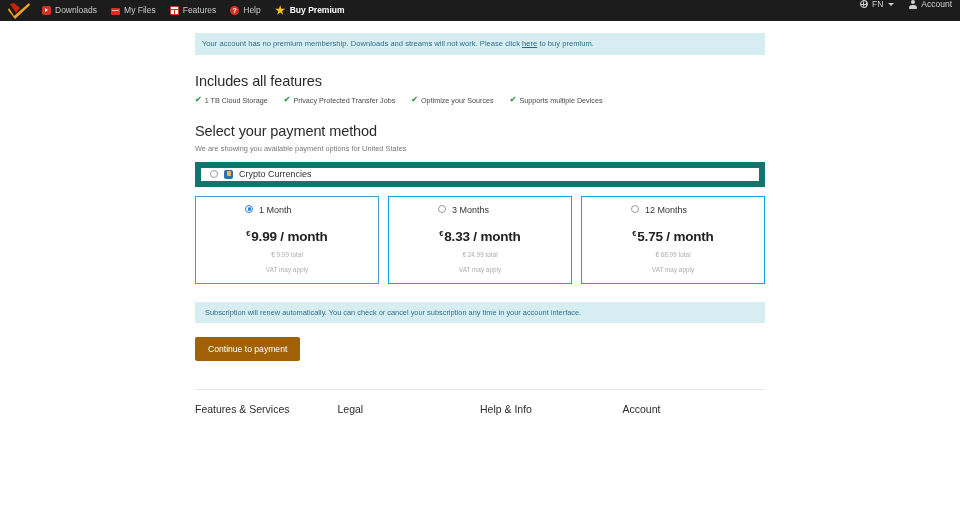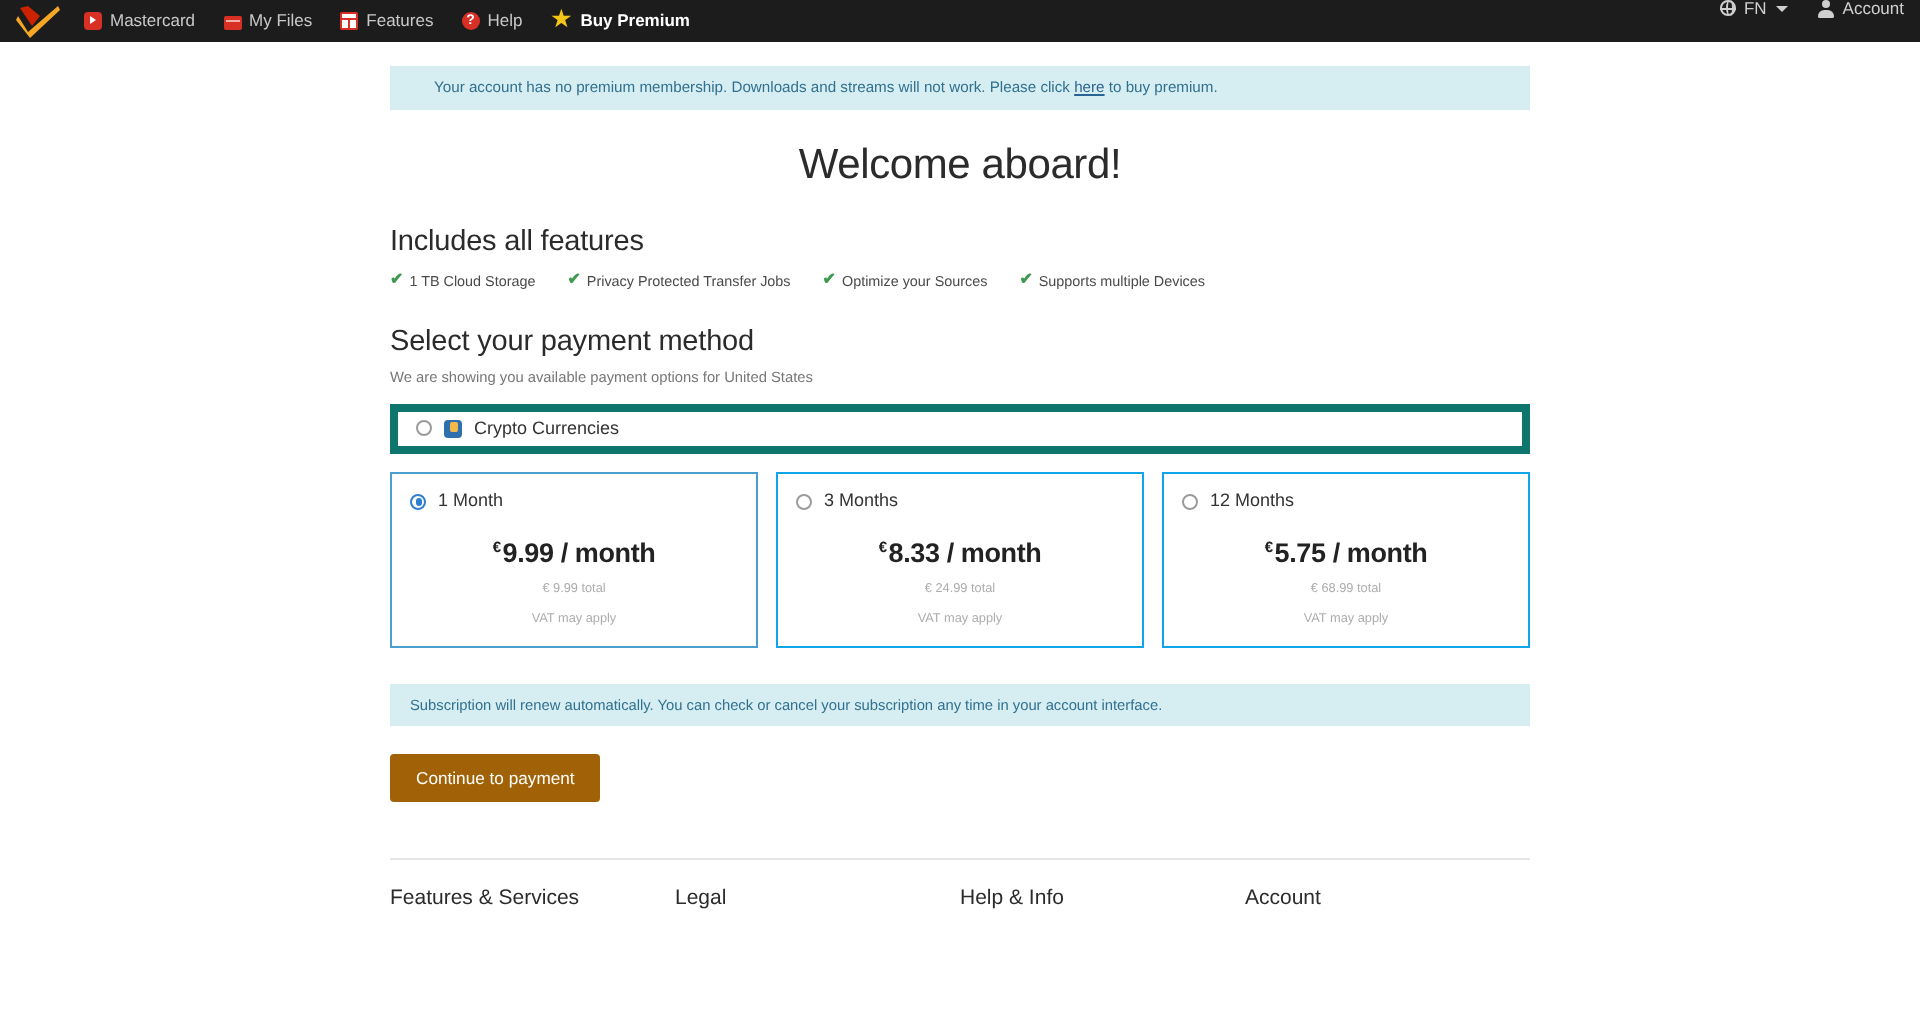--- a/index.html
+++ b/index.html
@@ -106,21 +106,21 @@
     content:""; position:absolute; left:0.6px; top:4.6px; width:8px; height:4.4px;
     background:#cfcfcf; border-radius: 4px 4px 1px 1px;
   }
   .shell { width: 960px; display: flex; justify-content: center; }
   .inner { width: 570px; }
 
   .alert {
     background: #d6eef2;
     color: #31708f;
     font-size: 7.6px;
-    padding: 6px 22px;
+    padding: 6px 7px;
     margin-top: 12px;
     line-height: 1.3;
   }
   .alert a { color: #2a6496; text-decoration: underline; }
 
   .hero { text-align: center; margin-top: 16px; }
   .hero h1 {
     font-size: 21px; font-weight: normal; color: #2b2b2b; letter-spacing: -0.2px;
   }
   .hero p { font-size: 8.2px; color: #6b6b6b; margin-top: 7px; }
@@ -136,21 +136,21 @@
   }
   .feature {
     display: flex; align-items: center; gap: 3px;
     font-size: 7.2px; color: #4a4a4a; white-space: nowrap;
   }
   .check { color: #3d9950; font-size: 8px; line-height: 1; font-weight: bold; }
 
   
   .pay-row { display: flex; gap: 9px; margin-top: 9px; }
   .pay-opt {
-    flex: 1; height: 25px; border: 4px solid #0f766e; background: #fff;
+    flex: 1; height: 25px; border: 6px solid #0f766e; background: #fff;
     display: flex; align-items: center; gap: 6px; padding: 0 9px;
     font-size: 9px; color: #333;
   }
   .pay-opt.selected { border: 1px solid #4a9fd0; }
 
   .radio {
     width: 8px; height: 8px; border-radius: 50%;
     border: 1px solid #9b9b9b; background: #fff;
     position: relative; flex: 0 0 auto;
   }
@@ -173,21 +173,21 @@
     background:#f2b949; border-radius:1px;
   }
 
   
   .plan-row { display: flex; gap: 9px; margin-top: 9px; }
   .plan {
     flex: 1; height: 88px; border: 1px solid #0ea5e9; background: #fff;
     padding: 8px 9px; position: relative;
   }
   .plan.selected { border: 1px solid #4a9fd0; }
-  .plan-head { display: flex; align-items: flex-end; gap: 6px; }
+  .plan-head { display: flex; align-items: flex-start; gap: 6px; margin-left: 40px; }
   .plan-name { font-size: 9px; color: #333; }
   .plan-price {
     text-align: center; margin-top: 14px;
     font-size: 13.5px; font-weight: bold; color: #222;
     letter-spacing: -0.2px;
   }
   .plan-price .cur {
     font-size: 7.5px; font-weight: bold; vertical-align: 5px; margin-right: 1px;
   }
   .plan-total { text-align: center; font-size: 6.4px; color: #adadad; margin-top: 7px; }
@@ -228,21 +228,21 @@
   <div class="logo">
     <svg width="26" height="18" viewBox="0 0 26 18" aria-hidden="true">
       <path d="M3 6 L8 14 L23 1 L24 3 L9 17 L2 8 Z" fill="#f5a623"></path>
       <path d="M4 2 L10 11 L14 6 L8 1 Z" fill="#cc2200"></path>
     </svg>
   </div>
 
   <div class="nav-left">
     <div class="nav-item">
       <span class="nav-ico ico-transfers"></span>
-      <span>Mastercard</span>
+      <span>Downloads</span>
     </div>
     <div class="nav-item">
       <span class="nav-ico ico-myfiles"></span>
       <span>My Files</span>
     </div>
     <div class="nav-item">
       <span class="nav-ico ico-features"></span>
       <span>Features</span>
     </div>
     <div class="nav-item">
@@ -269,21 +269,20 @@
 </div>
 
 <div class="shell">
   <div class="inner">
 
     <div class="alert">
       <span>Your account has no premium membership. Downloads and streams will not work. Please click </span><a href="#">here</a><span> to buy premium.</span>
     </div>
 
     <div class="hero">
-      <h1>Welcome aboard!</h1>
     </div>
 
     <h2 class="section">Includes all features</h2>
     <div class="features">
       <div class="feature">
         <span class="check">✔</span>
         <span>1 TB Cloud Storage</span>
       </div>
       <div class="feature">
         <span class="check">✔</span>

